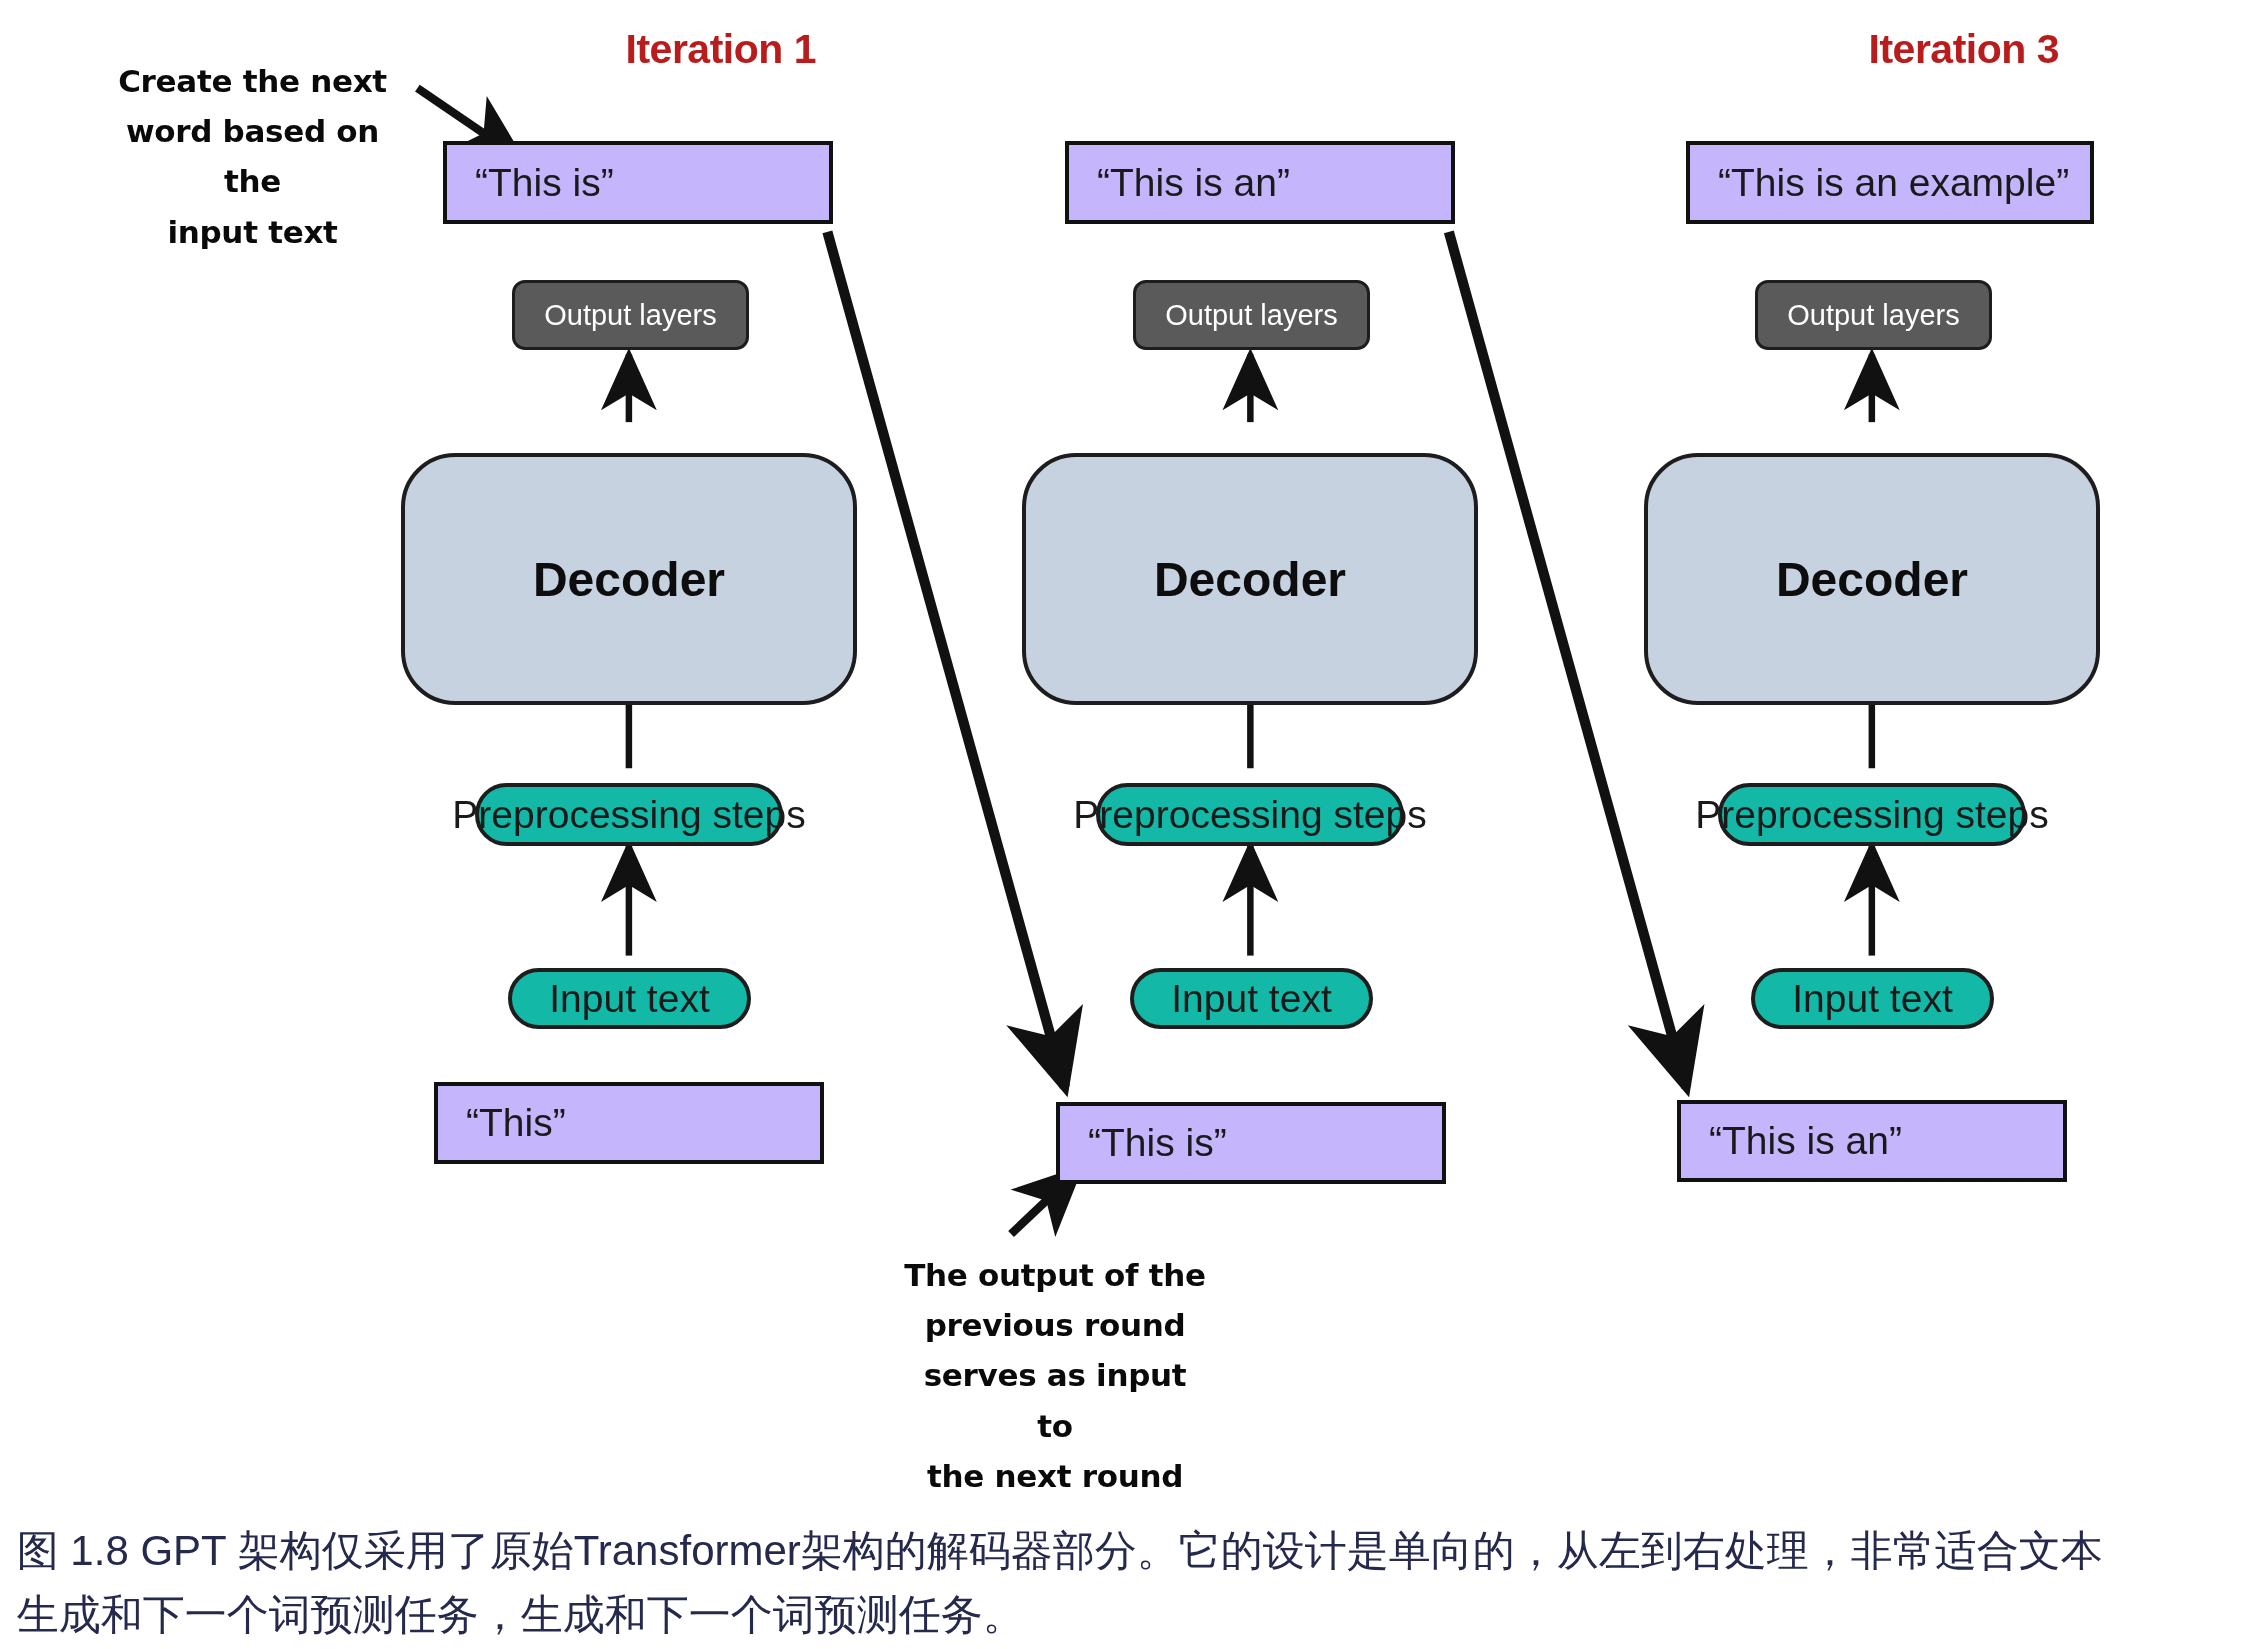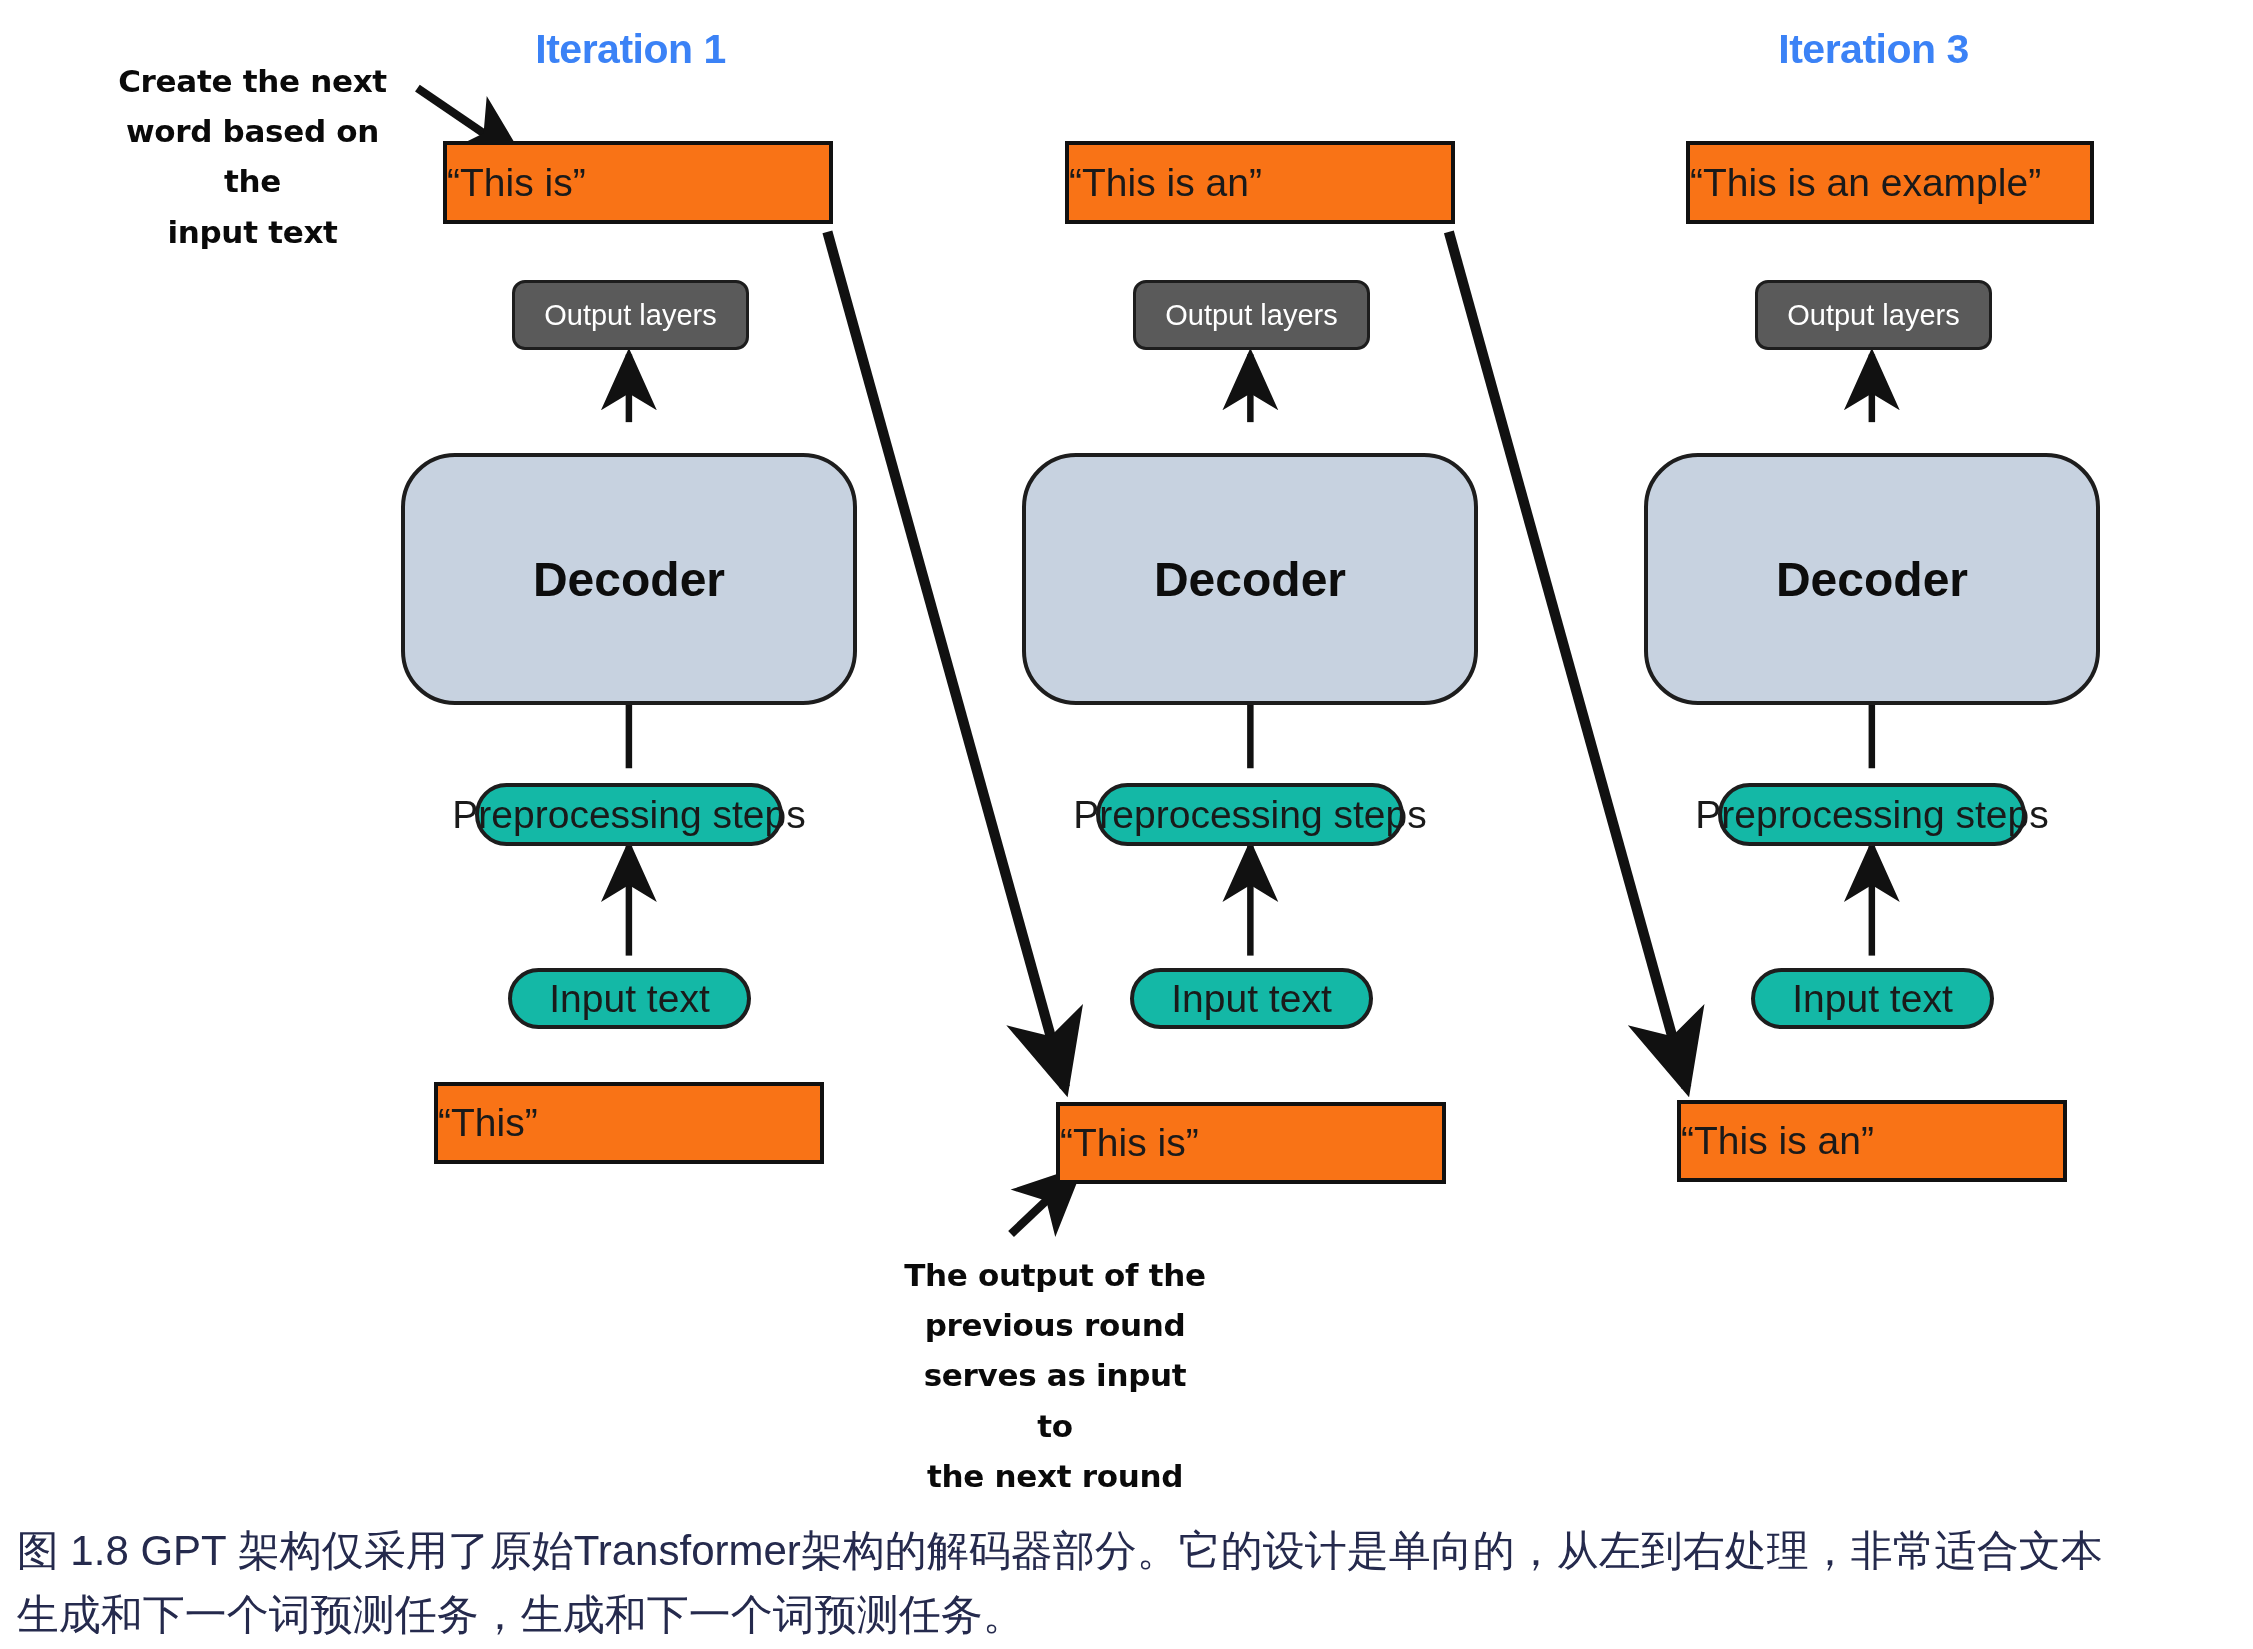--- a/index.html
+++ b/index.html
@@ -30,34 +30,35 @@
     width: 2254px;
     height: 1503px;
     pointer-events: none;
   }
 
   
   .col-title {
     position: absolute;
     font-size: 41px;
     font-weight: bold;
-    color: #3b82f6;
+    color: #b91c1c;
     letter-spacing: -0.5px;
     white-space: nowrap;
-    text-align: center;
+    text-align: right;
   }
 
   
   .text-box {
     position: absolute;
     box-sizing: border-box;
-    background: #f97316;
+    background: #c4b5fd;
     border: 4.6px solid #111111;
     display: flex;
     align-items: center;
+    padding-left: 28px;
     font-size: 39px;
     color: #1a1a1a;
   }
 
   
   .output-layers {
     position: absolute;
     box-sizing: border-box;
     background: #5a5a5a;
     border: 3.7px solid #1d1d1d;

